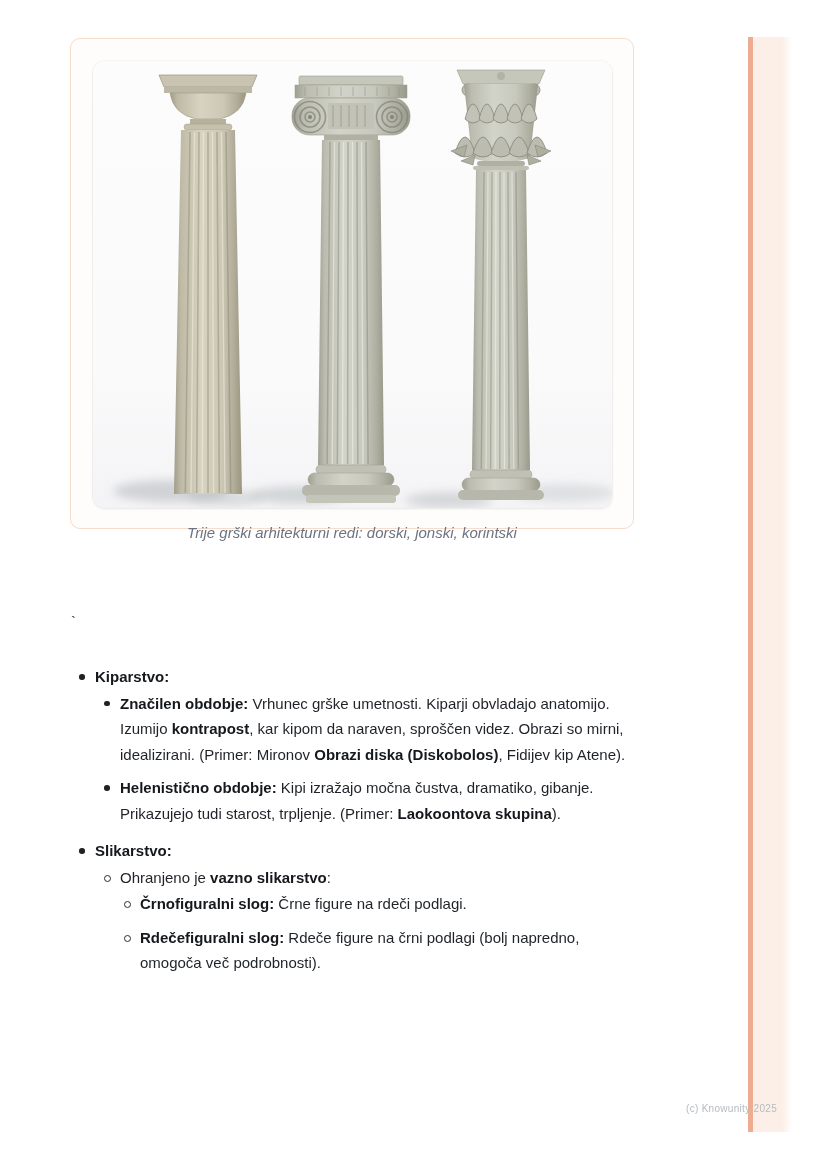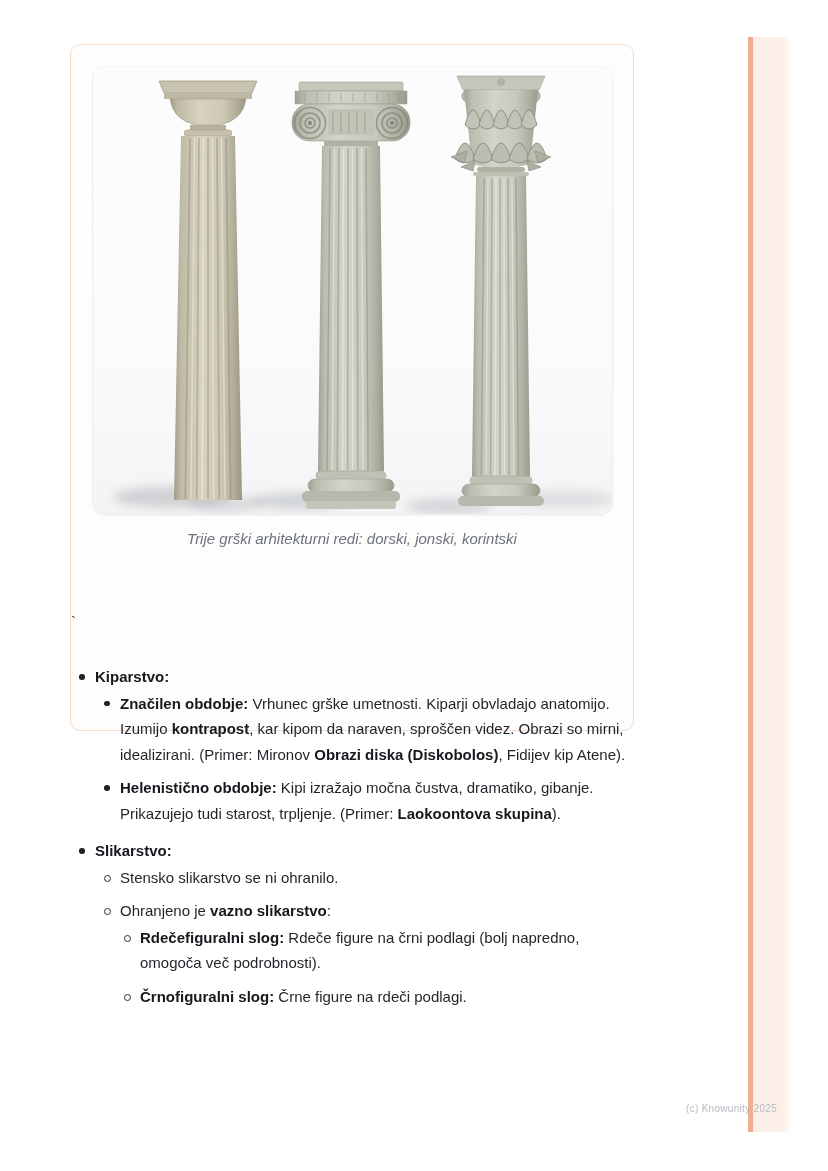--- a/index.html
+++ b/index.html
@@ -7,21 +7,21 @@
     width:828px;height:1171px;position:relative;background:#ffffff;
     font-family:"Liberation Sans", sans-serif;color:#1f2328;overflow:hidden;
   }
   
   .accent-stripe{
     position:absolute;left:748px;top:37px;width:44px;height:1095px;
     background:linear-gradient(90deg,#eeac90 0,#eeac90 5px,#fcefe7 5px,#fcefe7 34px,rgba(252,239,231,0) 44px);
   }
   
   .figure-card{
-    position:absolute;left:70px;top:44px;width:564px;height:687px;
+    position:absolute;left:70px;top:38px;width:564px;height:491px;
     background:#fffdfc;border:1px solid #f6dcca;border-radius:10px;box-sizing:border-box;
   }
   .image-panel{
     position:absolute;left:22px;top:22px;width:519px;height:447px;border-radius:12px;
     background:linear-gradient(180deg,#fcfcfd 0%,#fafafb 70%,#f4f4f6 100%);
     box-shadow:0 1px 3px rgba(15,23,42,.08),0 0 0 1px rgba(15,23,42,.03);
     overflow:hidden;
   }
   .image-panel svg{display:block;width:100%;height:100%;}
   .figure-caption{
@@ -216,22 +216,21 @@
 
 <div class="stray-char">`</div>
 
 <div class="content-area">
     <ul class="olist level1">
       <li><span class="marker m-disc"></span><span class="li-text"><b>Kiparstvo:</b></span><ul class="olist level2">
           <li><span class="marker m-disc"></span><span class="li-text"><b>Značilen obdobje:</b><span> Vrhunec grške umetnosti. Kiparji obvladajo anatomijo. Izumijo </span><b>kontrapost</b><span>, kar kipom da naraven, sproščen videz. Obrazi so mirni, idealizirani. (Primer: Mironov </span><b>Obrazi diska (Diskobolos)</b><span>, Fidijev kip Atene).</span></span></li>
           <li><span class="marker m-disc"></span><span class="li-text"><b>Helenistično obdobje:</b><span> Kipi izražajo močna čustva, dramatiko, gibanje. Prikazujejo tudi starost, trpljenje. (Primer: </span><b>Laokoontova skupina</b><span>).</span></span></li>
         </ul></li>
       <li><span class="marker m-disc"></span><span class="li-text"><b>Slikarstvo:</b></span><ul class="olist level2">
-          <li><span class="marker m-circle"></span><span class="li-text"><span>Stensko slikarstvo se ni ohranilo.</span></span></li>
           <li><span class="marker m-circle"></span><span class="li-text"><span>Ohranjeno je </span><b>vazno slikarstvo</b><span>:</span></span><ul class="olist level3">
+              <li><span class="marker m-circle"></span><span class="li-text"><b>Črnofiguralni slog:</b><span> Črne figure na rdeči podlagi.</span></span></li>
               <li><span class="marker m-circle"></span><span class="li-text"><b>Rdečefiguralni slog:</b><span> Rdeče figure na črni podlagi (bolj napredno, omogoča več podrobnosti).</span></span></li>
-              <li><span class="marker m-circle"></span><span class="li-text"><b>Črnofiguralni slog:</b><span> Črne figure na rdeči podlagi.</span></span></li>
             </ul></li>
         </ul></li>
     </ul>
   </div>
 
 <div class="page-footer">(c) Knowunity 2025</div>
 
 </body></html>

